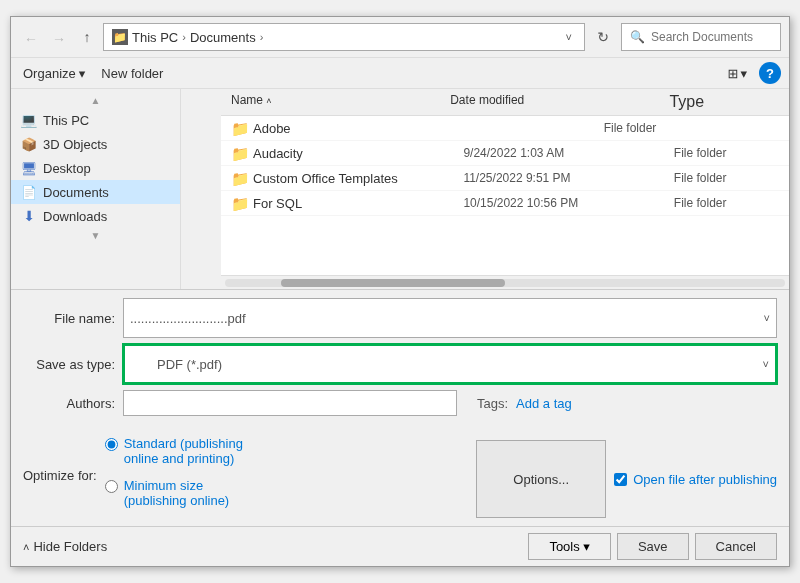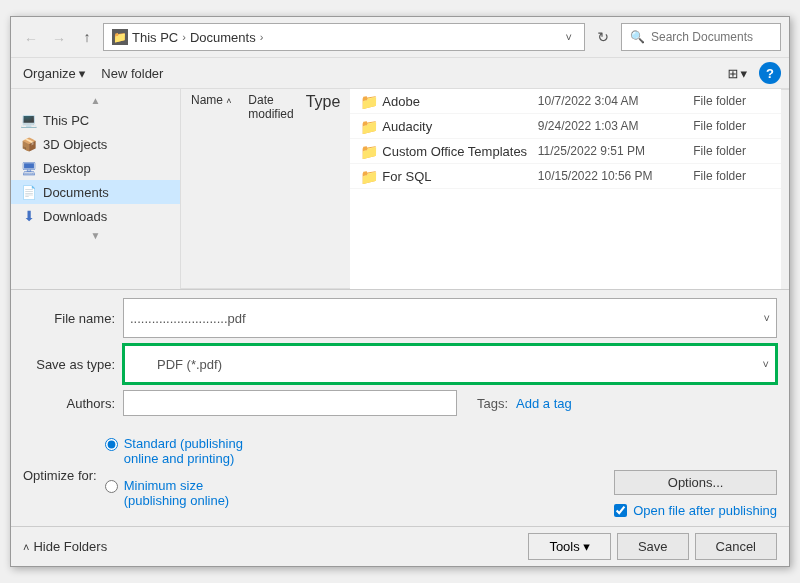--- a/index.html
+++ b/index.html
@@ -169,22 +169,23 @@
     .sidebar-item.selected { background: #cce8ff; }
     .sidebar-icon {
       width: 16px; height: 16px;
       display: flex; align-items: center; justify-content: center;
       flex-shrink: 0;
     }
     
     .file-area {
       flex: 1;
       display: flex;
-      flex-direction: row;
+      flex-direction: column;
       overflow: hidden;
+      margin-left: 40px;
     }
     .file-list-header {
       display: flex;
       background: #f0f0f0;
       border-bottom: 1px solid #ddd;
       padding: 4px 10px;
     }
     .col-name { flex: 2; font-size: 12px; color: #333; }
     .col-date { flex: 2; font-size: 12px; color: #333; }
     .col-type { flex: 1; font-size: 16px; color: #333; }
@@ -297,23 +298,23 @@
       gap: 6px;
       margin-bottom: 6px;
     }
     .radio-input {
       margin-top: 2px;
       accent-color: #0078d7;
     }
     .radio-label { font-size: 13px; color: #0078d7; }
     .options-buttons {
       display: flex;
-      flex-direction: column;
+      flex-direction: row;
       gap: 8px;
-      justify-content: flex-end;
+      justify-content: center;
       padding-top: 4px;
     }
     .options-btn {
       padding: 4px 16px;
       background: #e8e8e8;
       border: 1px solid #aaa;
       cursor: pointer;
       font-size: 13px;
       color: #333;
       text-align: center;
@@ -459,21 +460,20 @@
         </div>
         <div class="col-type">
           <span>Type</span>
         </div>
       </div>
 
       <div class="file-rows">
         <div class="file-row">
           <span class="file-icon folder-yellow">📁</span>
           <span class="file-name">Adobe</span>
-          <span class="file-date">10/7/2022 3:04 AM</span>
           <span class="file-type">File folder</span>
         </div>
         <div class="file-row">
           <span class="file-icon folder-yellow">📁</span>
           <span class="file-name">Audacity</span>
           <span class="file-date">9/24/2022 1:03 AM</span>
           <span class="file-type">File folder</span>
         </div>
         <div class="file-row">
           <span class="file-icon folder-yellow">📁</span>

